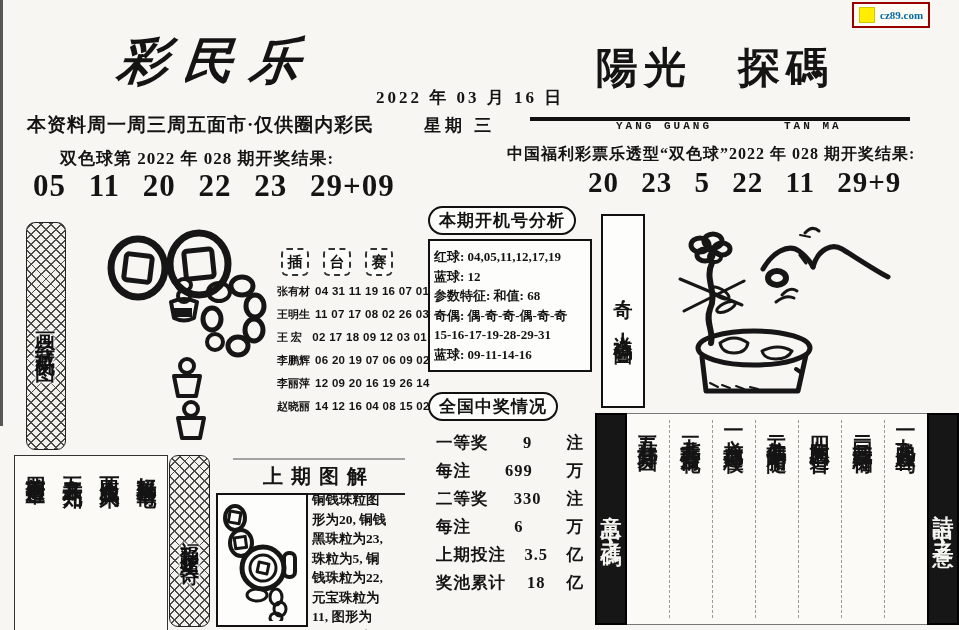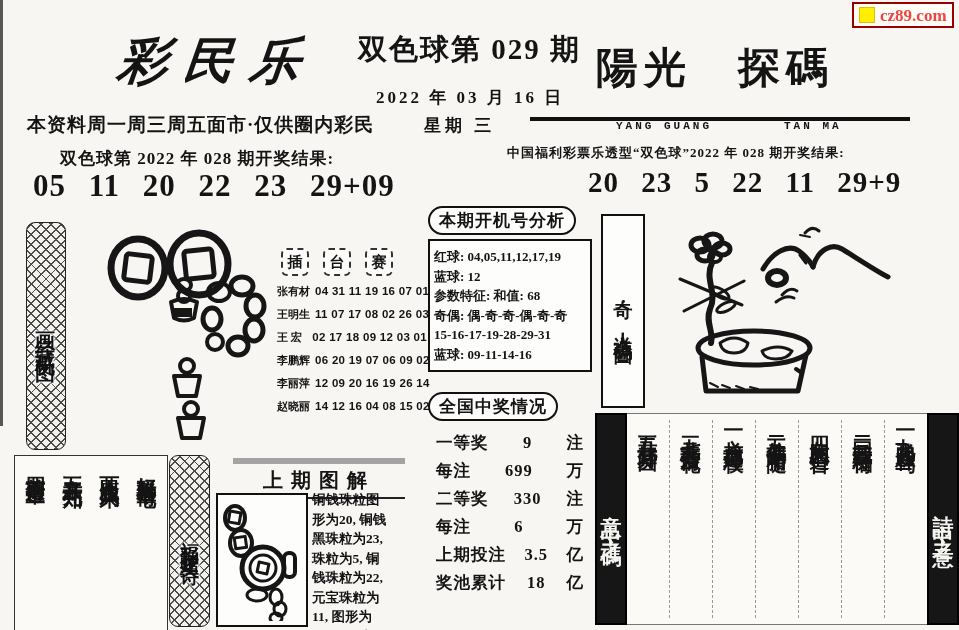--- a/index.html
+++ b/index.html
@@ -16,21 +16,21 @@
   .pinyin{font-size:11px;font-weight:700;letter-spacing:3px;font-family:"Liberation Mono",monospace;margin-top:20px;}
   .rule{background:#111;height:4px;}
   .notice{font-size:19px;font-weight:700;letter-spacing:1px;}
   .result-label{font-size:17px;font-weight:700;letter-spacing:1px;}
   .result-nums{font-size:31px;font-weight:700;letter-spacing:1px;word-spacing:14px;}
 
   
   .logo{display:flex;align-items:center;gap:5px;border:2px solid #990000;background:#fffdf6;
         padding:1px 5px;height:20px;}
   .logo .sq{width:14px;height:14px;background:#ffee00;border:1px solid #d6c400;}
-  .logo .txt{color:#ef4444;font-size:17px;font-weight:700;line-height:1;text-align:center;}
+  .logo .txt{color:#0369a1;font-size:11px;font-weight:700;line-height:1;text-align:center;}
 
   
   .vtext{writing-mode:vertical-rl;text-orientation:upright;}
   .hatch{background-color:#f2f1ec;
      background-image:repeating-linear-gradient(45deg,#4a4a4a 0 1.3px,transparent 1.3px 7px),
                       repeating-linear-gradient(-45deg,#4a4a4a 0 1.3px,transparent 1.3px 7px);}
   .banner-vert{border:1.5px solid #222;border-radius:9px;display:flex;align-items:center;justify-content:center;}
   .banner-vert .vtext{font-size:20px;font-weight:900;letter-spacing:8px;color:#111;
      text-shadow:0 0 3px #fff,0 0 3px #fff,0 0 4px #fff;}
 
@@ -56,21 +56,21 @@
   .win-row .wv{flex:1 1 auto;text-align:center;}
   .win-row .wu{flex:0 0 auto;}
 
   
   .poem-box{border:1.5px solid #333;background:#fbfaf6;display:flex;flex-direction:row-reverse;
             justify-content:space-around;padding:5px 2px;}
   .poem-box .col{writing-mode:vertical-rl;text-orientation:upright;font-size:20px;font-weight:900;
                  letter-spacing:2px;line-height:1.55;}
 
   
-  .li-title{border-top:6px solid #a3a3a3;border-bottom:2px solid #222;padding:3px 0;text-align:center;
+  .li-title{border-top:2px solid #a3a3a3;border-bottom:2px solid #222;padding:3px 0;text-align:center;
             font-size:20px;font-weight:700;letter-spacing:8px;}
   .li-frame{border:2px solid #111;background:#fdfdfb;}
   .li-text{font-size:13.5px;font-weight:700;line-height:1.45;}
   .li-text div{white-space:nowrap;}
 
   
   .rpanel{display:flex;}
   .rbanner{background:#161616;border:2px solid #000;display:flex;align-items:center;justify-content:center;}
   .rbanner .vtext{color:#f4f4f0;font-size:21px;font-weight:900;letter-spacing:10px;}
   .rcols{flex:1 1 auto;display:flex;flex-direction:row-reverse;justify-content:space-around;
@@ -89,38 +89,37 @@
 
   <div class="abs" style="left:0;top:204;width:3px;height:426px;background:#222;opacity:.75;"></div>
 
   <div class="abs logo" style="left:852px;top:2px;">
     <span class="sq"></span>
     <span class="txt">cz89.com</span>
   </div>
 
   <div class="abs brand" style="left:118px;top:28px;">彩民乐</div>
 
-  <div class="abs issue-title" style="left:358px;top:30px;">双色球第 029 期</div>
   <div class="abs date-line" style="left:376px;top:86px;">2022 年 03 月 16 日</div>
   <div class="abs weekday" style="left:424px;top:114px;">星期 三</div>
 
   <div class="abs right-title" style="left:596px;top:40px;">
     <span>陽光</span>
     <span>探碼</span>
   </div>
   <div class="abs pinyin" style="left:616px;top:100px;">YANG GUANG</div>
   <div class="abs pinyin" style="left:784px;top:100px;">TAN MA</div>
   <div class="abs rule" style="left:530px;top:117px;width:380px;"></div>
 
   <div class="abs notice" style="left:27px;top:112px;">本资料周一周三周五面市·仅供圈内彩民</div>
 
   <div class="abs result-label" style="left:60px;top:147px;">双色球第 2022 年 028 期开奖结果:</div>
   <div class="abs result-nums" style="left:33px;top:168px;">05 11 20 22 23 29+09</div>
 
-  <div class="abs result-label" style="left:507px;top:144px;font-size:13px;">中国福利彩票乐透型“双色球”2022 年 028 期开奖结果:</div>
+  <div class="abs result-label" style="left:507px;top:144px;font-size:16px;">中国福利彩票乐透型“双色球”2022 年 028 期开奖结果:</div>
   <div class="abs result-nums" style="left:588px;top:166px;font-size:29px;">20 23 5 22 11 29+9</div>
 
   <div class="abs banner-vert hatch" style="left:26px;top:222px;width:38px;height:226px;">
     <span class="vtext">画经藏机图</span>
   </div>
 
   <div class="abs" style="left:86px;top:224px;">
     <svg width="184" height="222" viewBox="0 0 184 222">
       <ellipse class="sk" cx="52" cy="44" rx="27" ry="29" stroke-width="7"></ellipse>
       <rect class="sk" x="39" y="31" width="26" height="26" rx="3" stroke-width="5" transform="rotate(7 52 44)"></rect>

